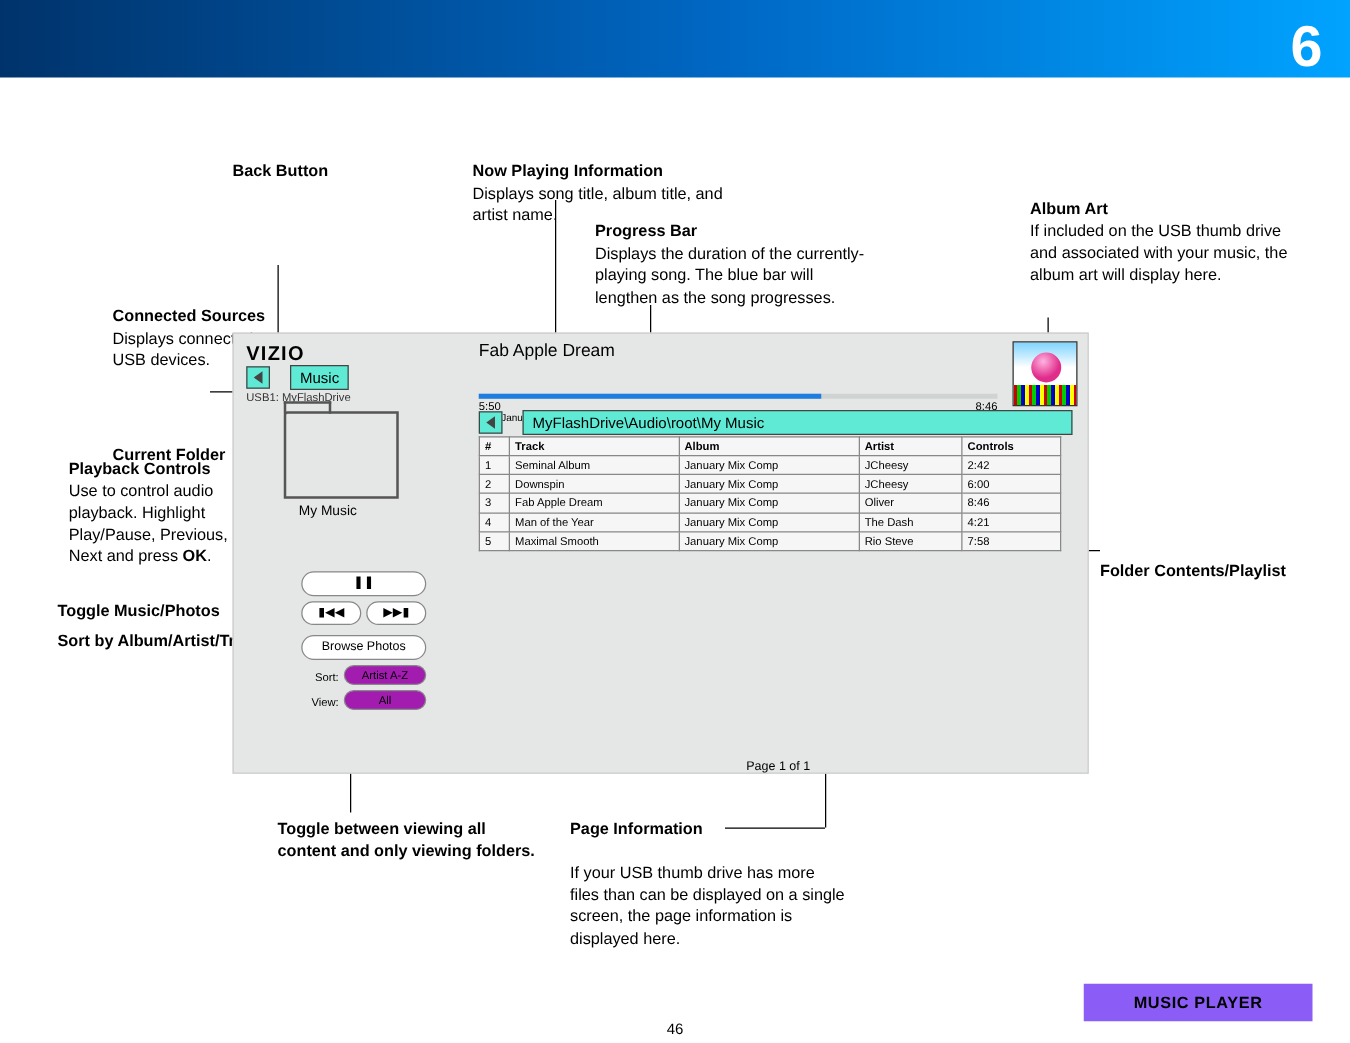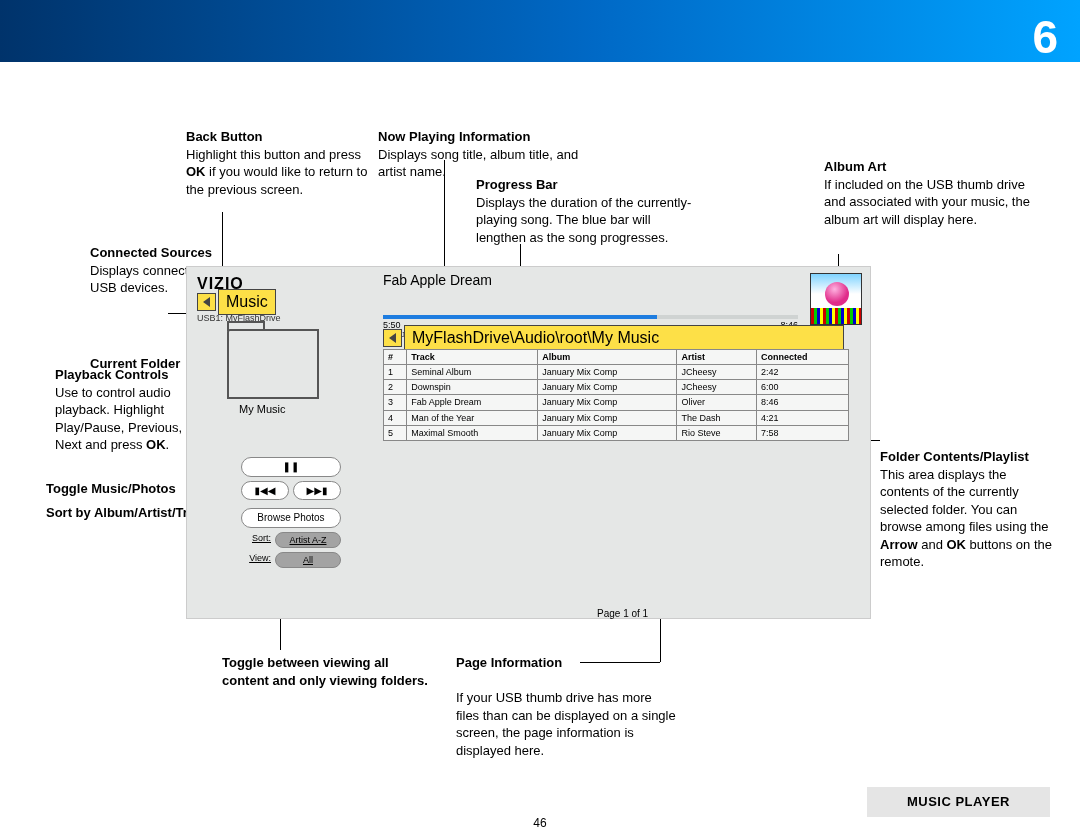--- a/index.html
+++ b/index.html
@@ -51,24 +51,24 @@
   }
   .nav-row {
     position: absolute;
     left: 10px; top: 26px;
     height: 18px;
     display: flex;
     align-items: center;
   }
   .nav-box {
     border: 1px solid #444;
-    background: #fde047;
+    background: #5eead4;
     padding: 1px 7px;
-    font-size: 16px;
-    margin-right: 2px;
+    font-size: 12px;
+    margin-right: 16px;
     display: flex;
     align-items: center;
   }
   .arrow-left {
     display: inline-block;
     width: 0; height: 0;
     border-top: 5px solid transparent;
     border-bottom: 5px solid transparent;
     border-right: 7px solid #444;
   }
@@ -114,31 +114,30 @@
     margin-bottom: 4px;
   }
   .pb-row2 {
     display: flex;
     gap: 4px;
     margin-bottom: 4px;
   }
   .pb-row2 .pb-btn { flex: 1; }
   .pb-labeled-row {
     display: flex;
-    align-items: flex-start;
+    align-items: flex-end;
     gap: 4px;
     margin-bottom: 4px;
-    text-decoration: underline;
   }
   .pb-labeled-row .lbl { font-size: 9px; width: 30px; text-align: right; }
   .pb-labeled-row .pill {
     flex: 1;
     border: 1px solid #888;
     border-radius: 10px;
-    background: #a3a3a3;
+    background: #a21caf;
     font-size: 9px;
     text-align: center;
     padding: 1px 0;
   }
   
   .np-title {
     position: absolute;
     left: 196px; top: 4px;
     font-size: 14px;
   }
@@ -218,21 +217,21 @@
     background: #f5f6f5;
   }
   .page-info {
     position: absolute;
     left: 410px; top: 340px;
     font-size: 10px;
   }
   .music-player-label {
     position: absolute;
     right: 30px; top: 787px;
-    background: #e5e5e5;
+    background: #8b5cf6;
     padding: 6px 40px;
     font-weight: bold;
     font-size: 13px;
     letter-spacing: 0.5px;
   }
   .page-num {
     position: absolute;
     left: 0; width: 1080px;
     text-align: center;
     top: 815px;
@@ -248,21 +247,20 @@
 </style>
 </head>
 <body>
 
 <div class="top-banner">
   <div class="chapter-num">6</div>
 </div>
 
 <div class="callout" style="left:186px; top:128px; width:195px">
   <span class="title">Back Button</span><br>
-  <span class="bodytext"><span>Highlight this button and press </span><span class="bold">OK</span><span> if you would like to return to the previous screen.</span></span>
 </div>
 
 <div class="callout" style="left:90px; top:244px; width:130px">
   <span class="title">Connected Sources</span><br>
   <span class="bodytext">Displays connected USB devices.</span>
 </div>
 
 <div class="callout" style="left:90px; top:355px; width:130px">
   <span class="title">Current Folder</span>
 </div>
@@ -299,21 +297,20 @@
   <span class="bodytext">If your USB thumb drive has more files than can be displayed on a single screen, the page information is displayed here.</span>
 </div>
 
 <div class="callout" style="left:824px; top:158px; width:210px">
   <span class="title">Album Art</span><br>
   <span class="bodytext">If included on the USB thumb drive and associated with your music, the album art will display here.</span>
 </div>
 
 <div class="callout" style="left:880px; top:448px; width:175px">
   <span class="title">Folder Contents/Playlist</span><br>
-  <span class="bodytext"><span>This area displays the contents of the currently selected folder. You can browse among files using the </span><span class="bold">Arrow</span><span> and </span><span class="bold">OK</span><span> buttons on the remote.</span></span>
 </div>
 
 <div class="leader leader-v" style="left:222px; top:212px; height:82px;"></div>
 
 <div class="leader leader-h" style="left:168px; top:313px; width:24px;"></div>
 
 <div class="leader leader-h" style="left:192px; top:362px; width:92px;"></div>
 
 <div class="leader leader-v" style="left:444px; top:160px; height:110px;"></div>
 
@@ -384,21 +381,21 @@
   </div>
 
   <div class="table-wrap">
     <table class="tracks">
       <thead>
         <tr>
           <th>#</th>
           <th>Track</th>
           <th>Album</th>
           <th>Artist</th>
-          <th>Connected</th>
+          <th>Controls</th>
         </tr>
       </thead>
       <tbody id="track-body">
           <tr>
             <td>1</td>
             <td>Seminal Album</td>
             <td>January Mix Comp</td>
             <td>JCheesy</td>
             <td>2:42</td>
           </tr>

